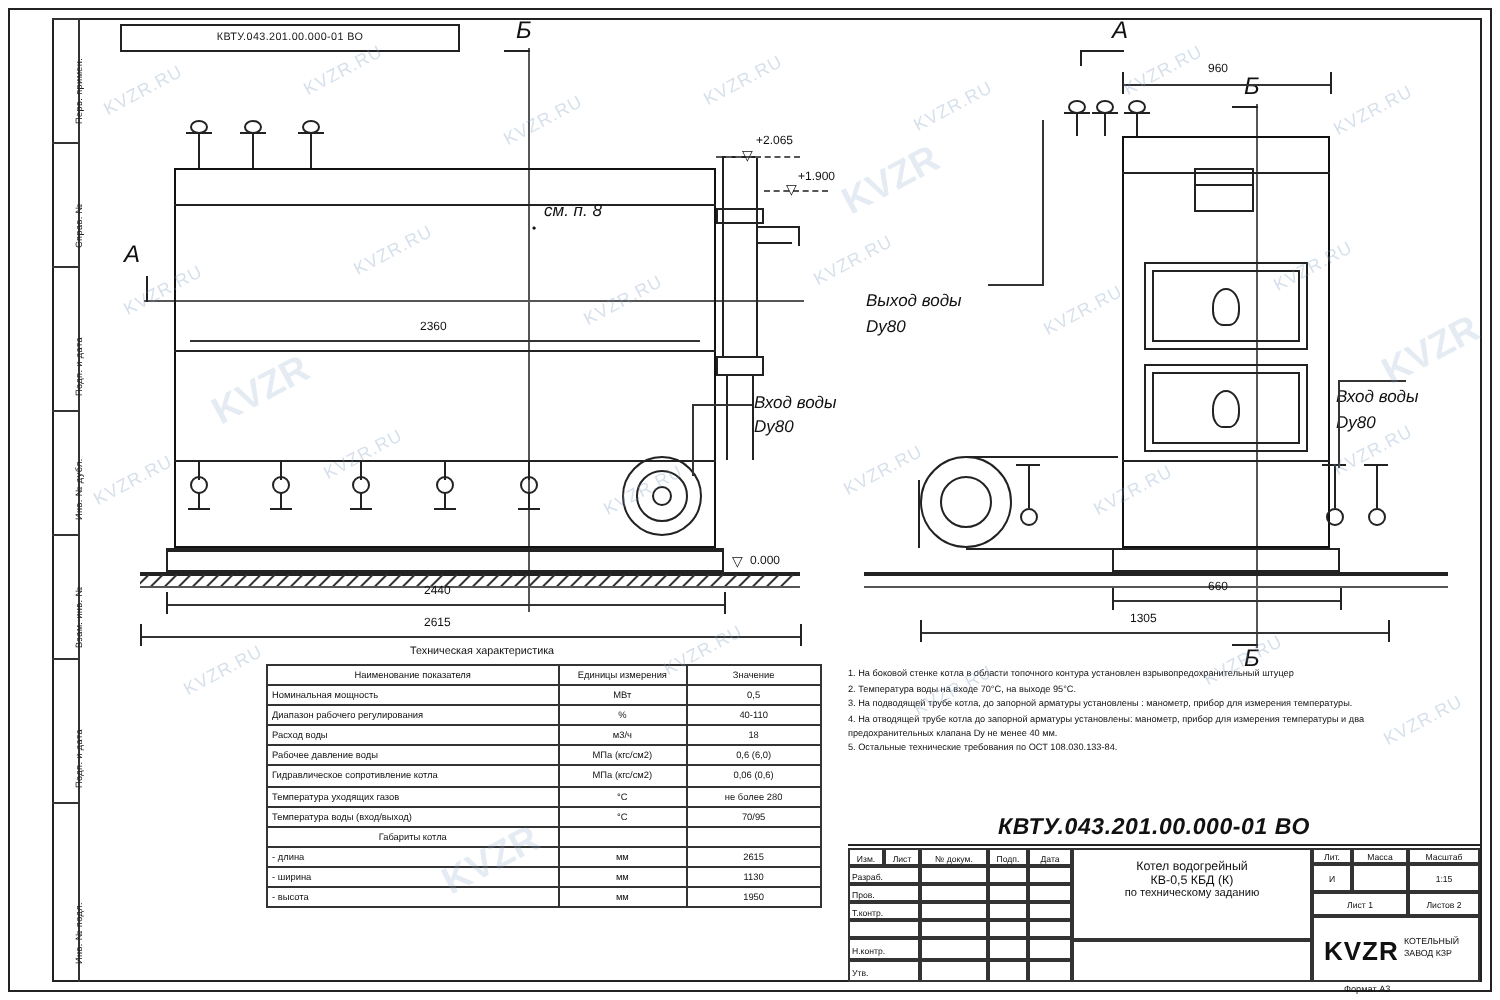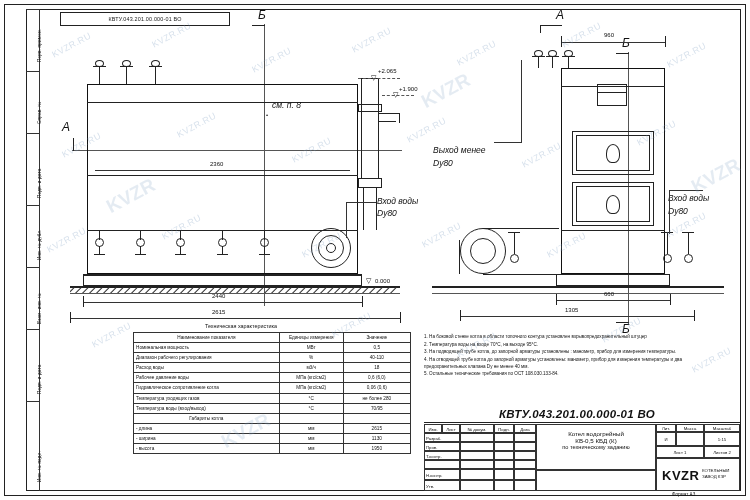--- a/index.html
+++ b/index.html
@@ -281,21 +281,21 @@
   <div class="circle" style="left:510px;top:254px;width:9px;height:9px;"></div>
   <div class="ln h" style="left:508px;top:232px;width:12px;"></div>
 
   <div class="ln v" style="left:667px;top:232px;height:22px;"></div>
   <div class="circle" style="left:663px;top:254px;width:9px;height:9px;"></div>
   <div class="ln h" style="left:661px;top:232px;width:12px;"></div>
   <div class="ln v" style="left:688px;top:232px;height:22px;"></div>
   <div class="circle" style="left:684px;top:254px;width:9px;height:9px;"></div>
   <div class="ln h" style="left:682px;top:232px;width:12px;"></div>
 
-  <div class="txt-i" style="left:433px;top:145px;">Выход менее</div>
+  <div class="txt-i" style="left:433px;top:145px;">Выход воды</div>
   <div class="txt-i" style="left:433px;top:158px;">Dу80</div>
   <div class="ln h" style="left:494px;top:142px;width:28px;background:#333;"></div>
   <div class="ln v" style="left:521px;top:60px;height:83px;background:#333;"></div>
 
   <div class="txt-i" style="left:668px;top:193px;">Вход воды</div>
   <div class="txt-i" style="left:668px;top:206px;">Dу80</div>
   <div class="ln h" style="left:669px;top:190px;width:34px;background:#333;"></div>
   <div class="ln v" style="left:669px;top:190px;height:44px;background:#333;"></div>
 
   <div class="ln h" style="left:561px;top:42px;width:104px;background:#333;"></div>

